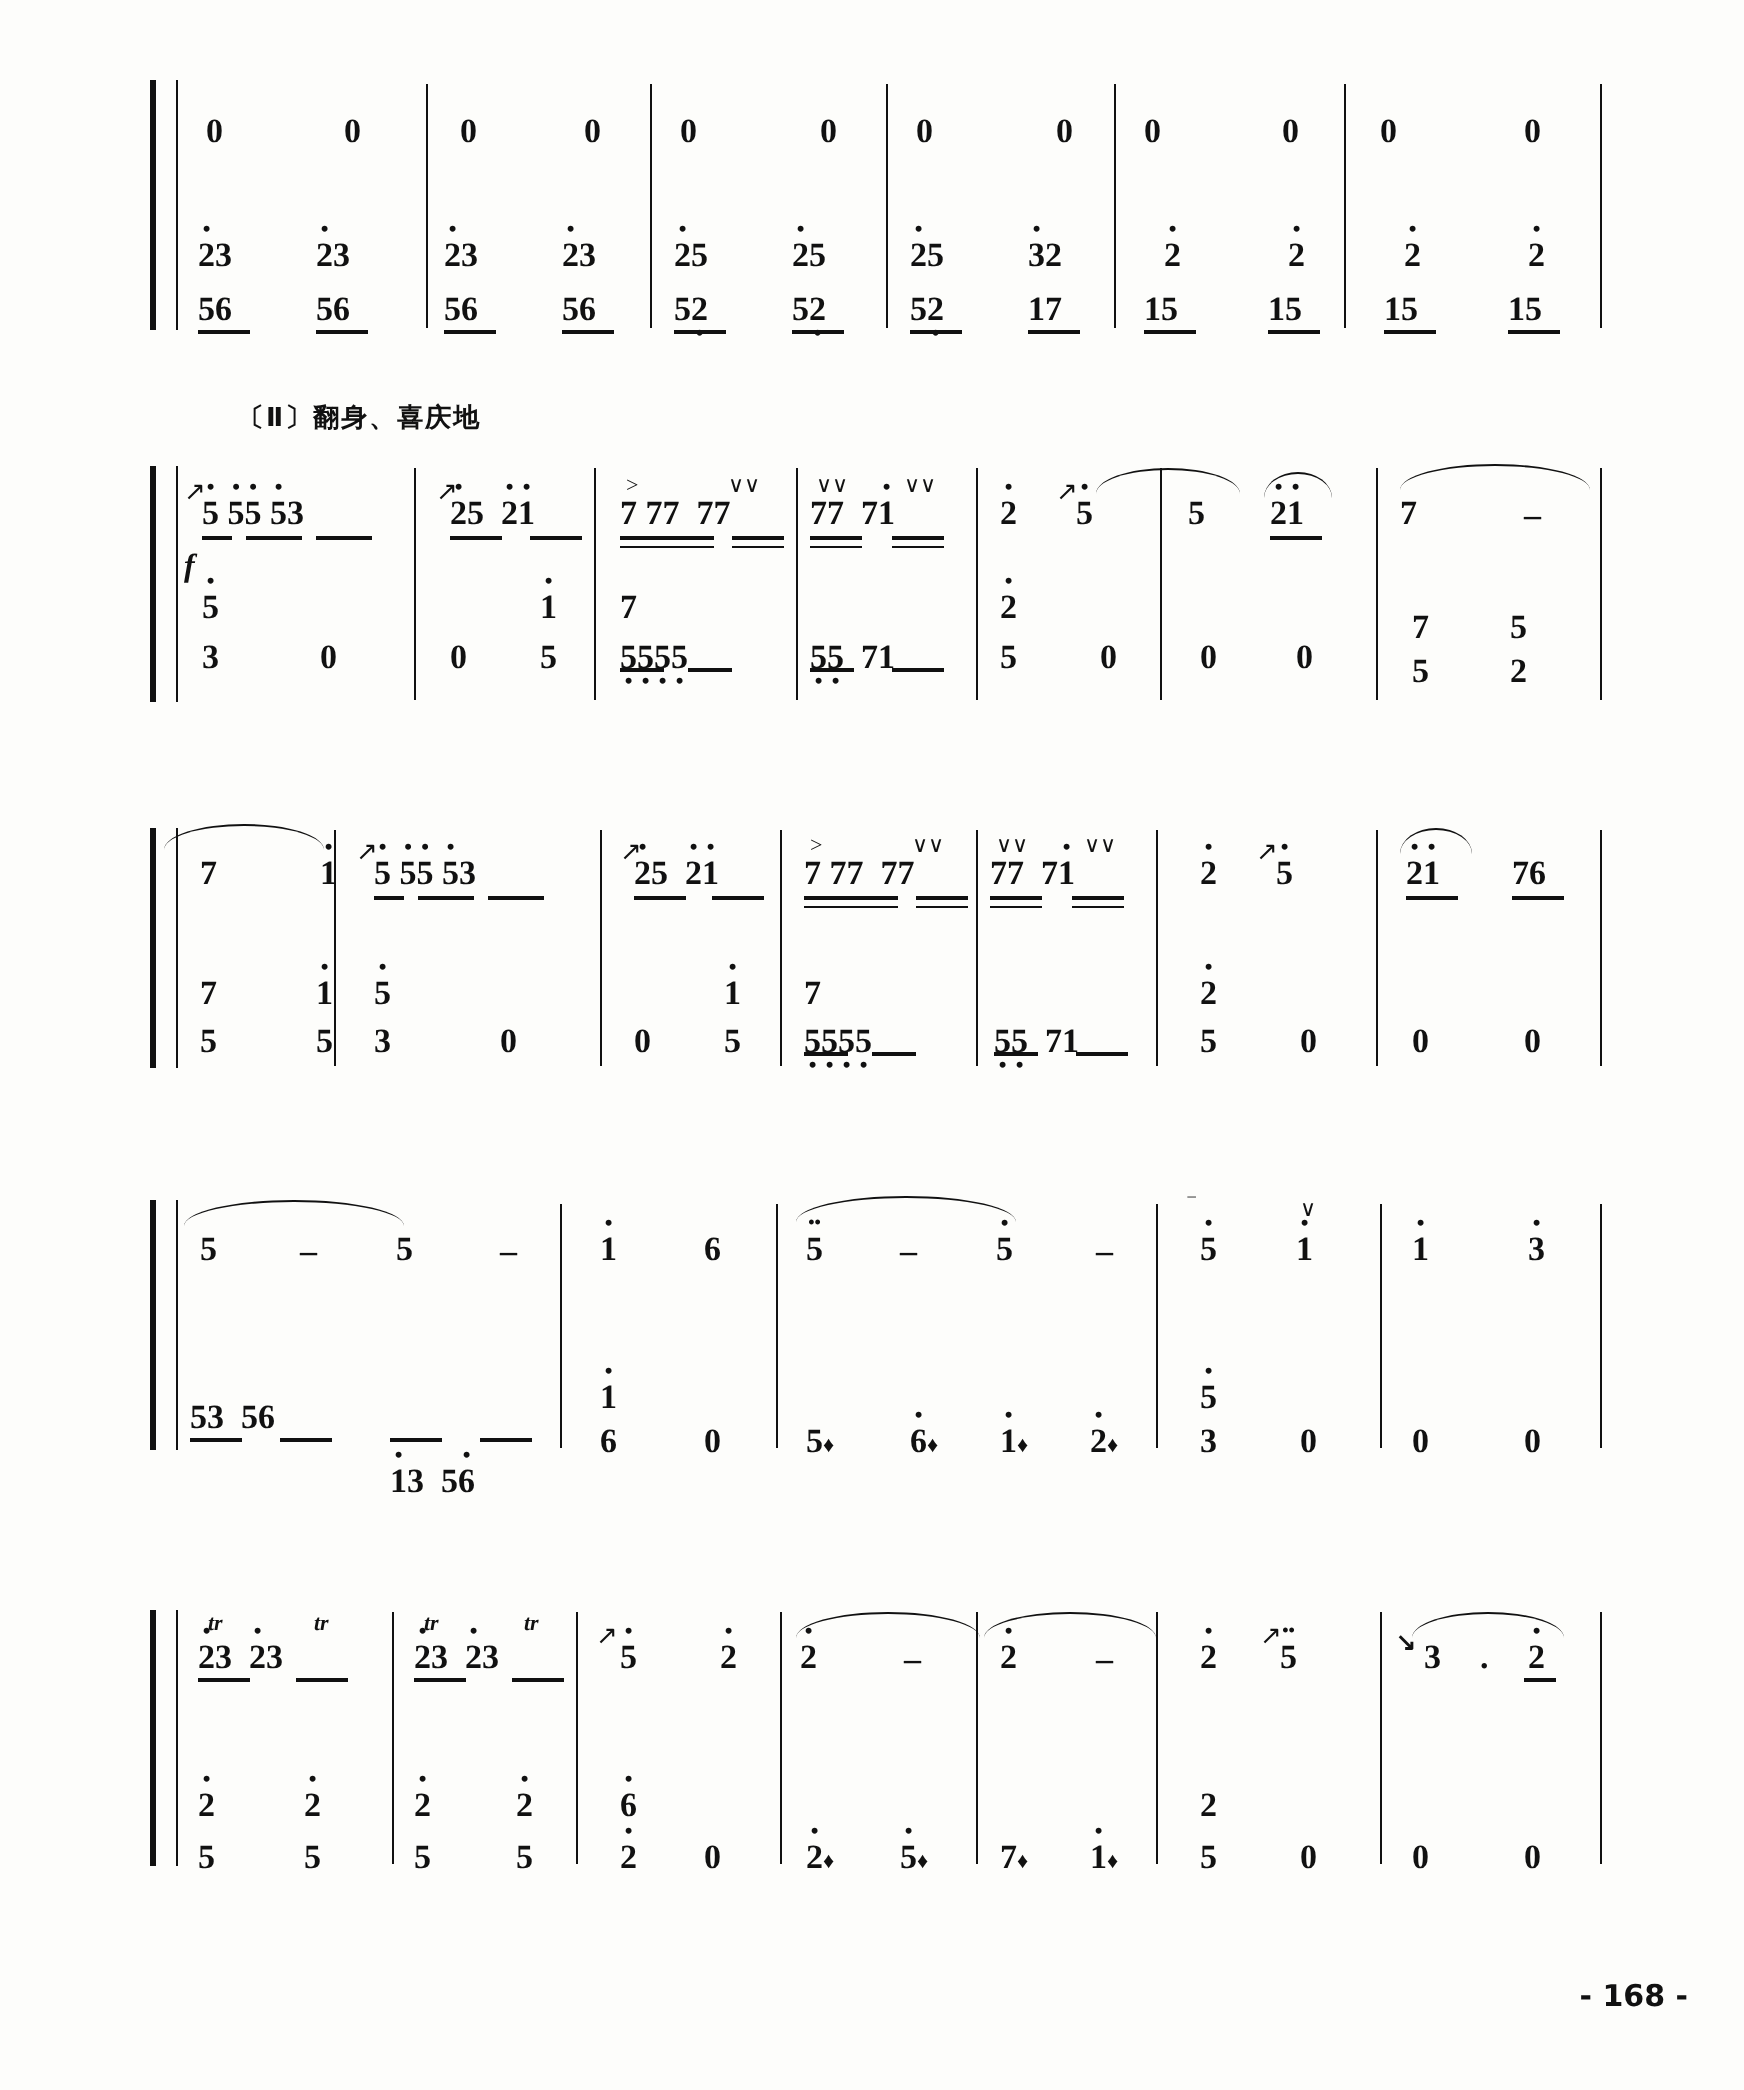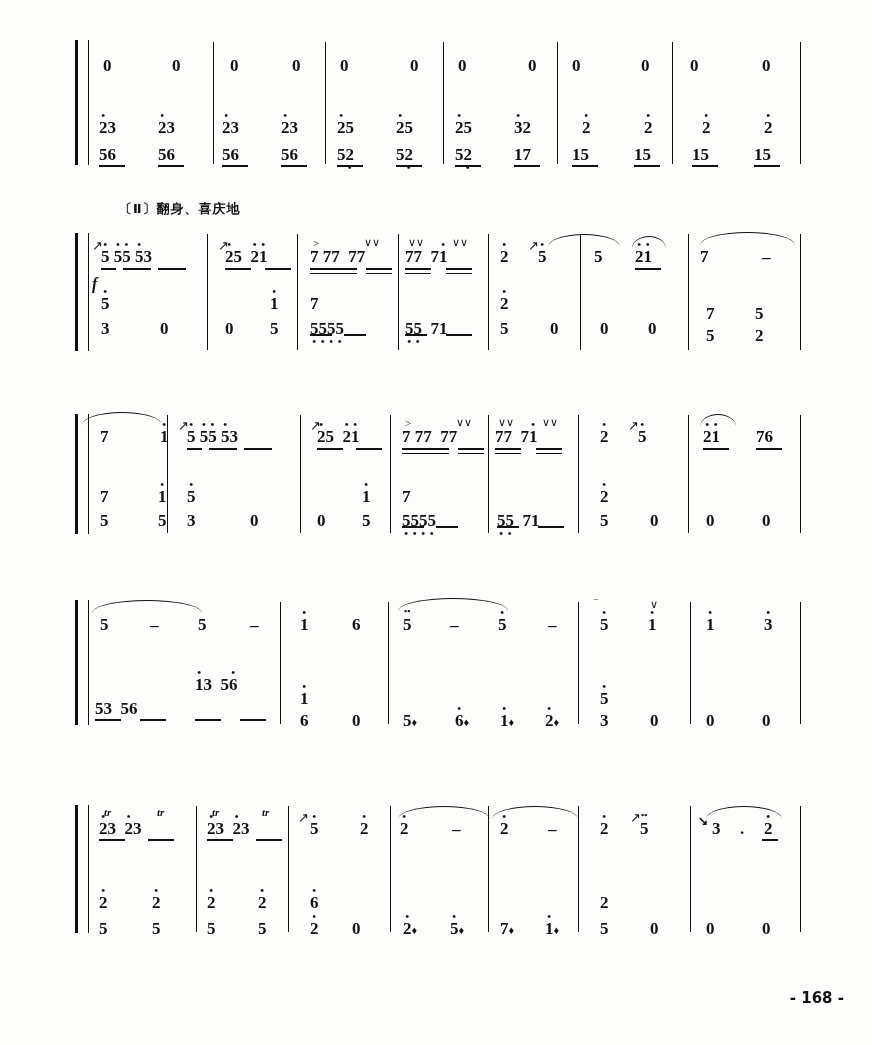--- a/index.html
+++ b/index.html
@@ -397,21 +397,21 @@
     <div class="cell num" style="left:648px;top:616px;"><span class="n d-up">1</span></div>
 
     <div class="cell num" style="left:706px;top:616px;"><span class="n d-up">1</span></div>
     <div class="cell num" style="left:764px;top:616px;"><span class="n d-up">3</span></div>
 
     <div class="cell num" style="left:95px;top:700px;">
       <span class="n">5</span><span class="n">3</span>&nbsp;&nbsp;<span class="n">5</span><span class="n">6</span></div>
     <div class="beam" style="left:95px;top:719px;width:26px;"></div>
     <div class="beam" style="left:140px;top:719px;width:26px;"></div>
 
-    <div class="cell num" style="left:195px;top:676px;text-align:right;">
+    <div class="cell num" style="left:195px;top:732px;text-align:right;">
       <span class="n d-up">1</span><span class="n">3</span>&nbsp;&nbsp;<span class="n">5</span><span class="n d-up">6</span></div>
     <div class="beam" style="left:195px;top:719px;width:26px;"></div>
     <div class="beam" style="left:240px;top:719px;width:26px;"></div>
 
     <div class="cell num" style="left:300px;top:690px;"><span class="n d-up">1</span></div>
     <div class="cell num" style="left:300px;top:712px;">6</div>
     <div class="cell num zero" style="left:352px;top:712px;">0</div>
 
     <div class="cell num" style="left:403px;top:712px;">5<span style="font-size:11px;">♦</span></div>
     <div class="cell num" style="left:455px;top:712px;"><span class="n d-up">6</span><span style="font-size:11px;">♦</span></div>

